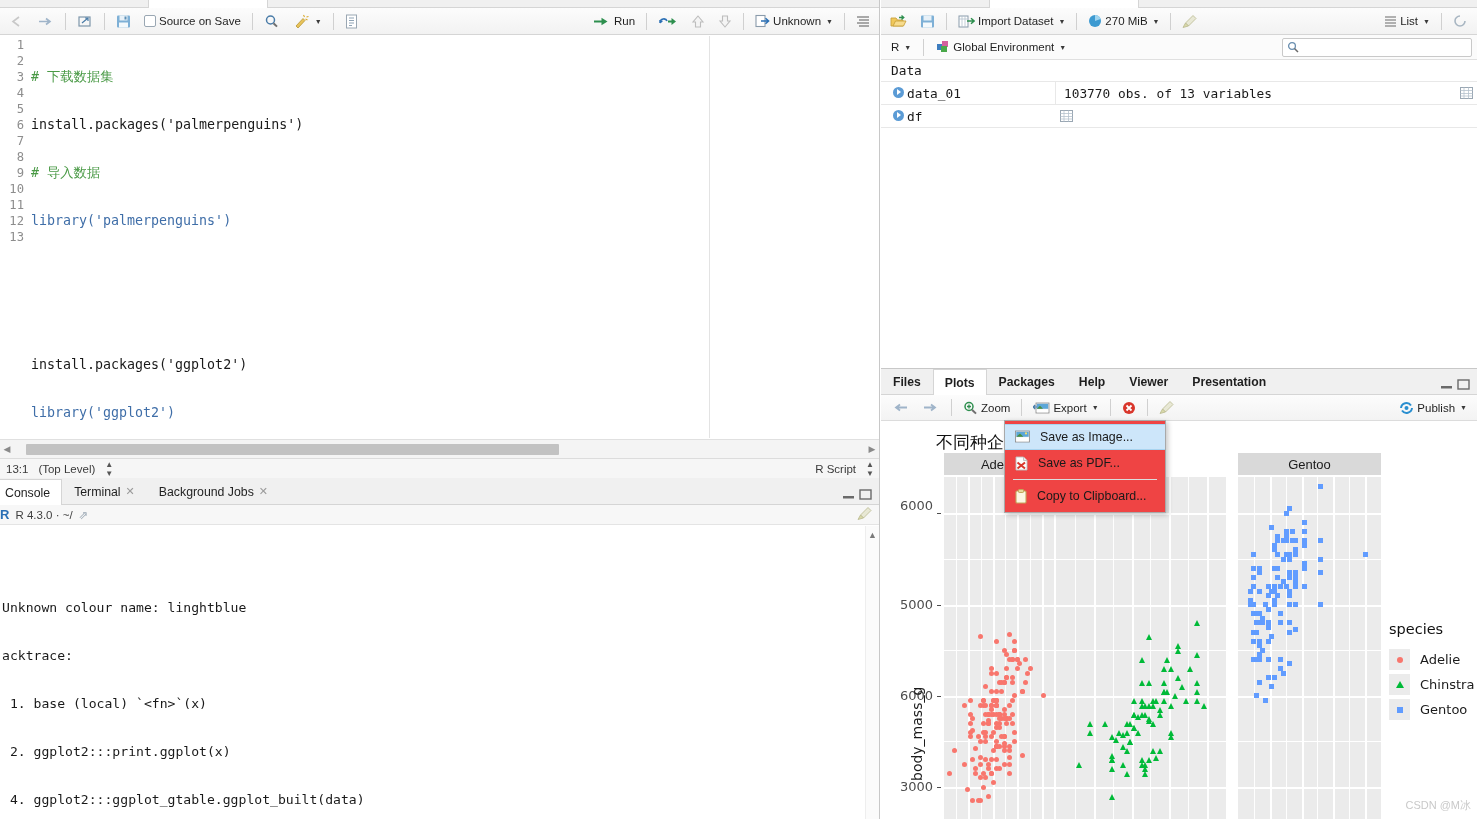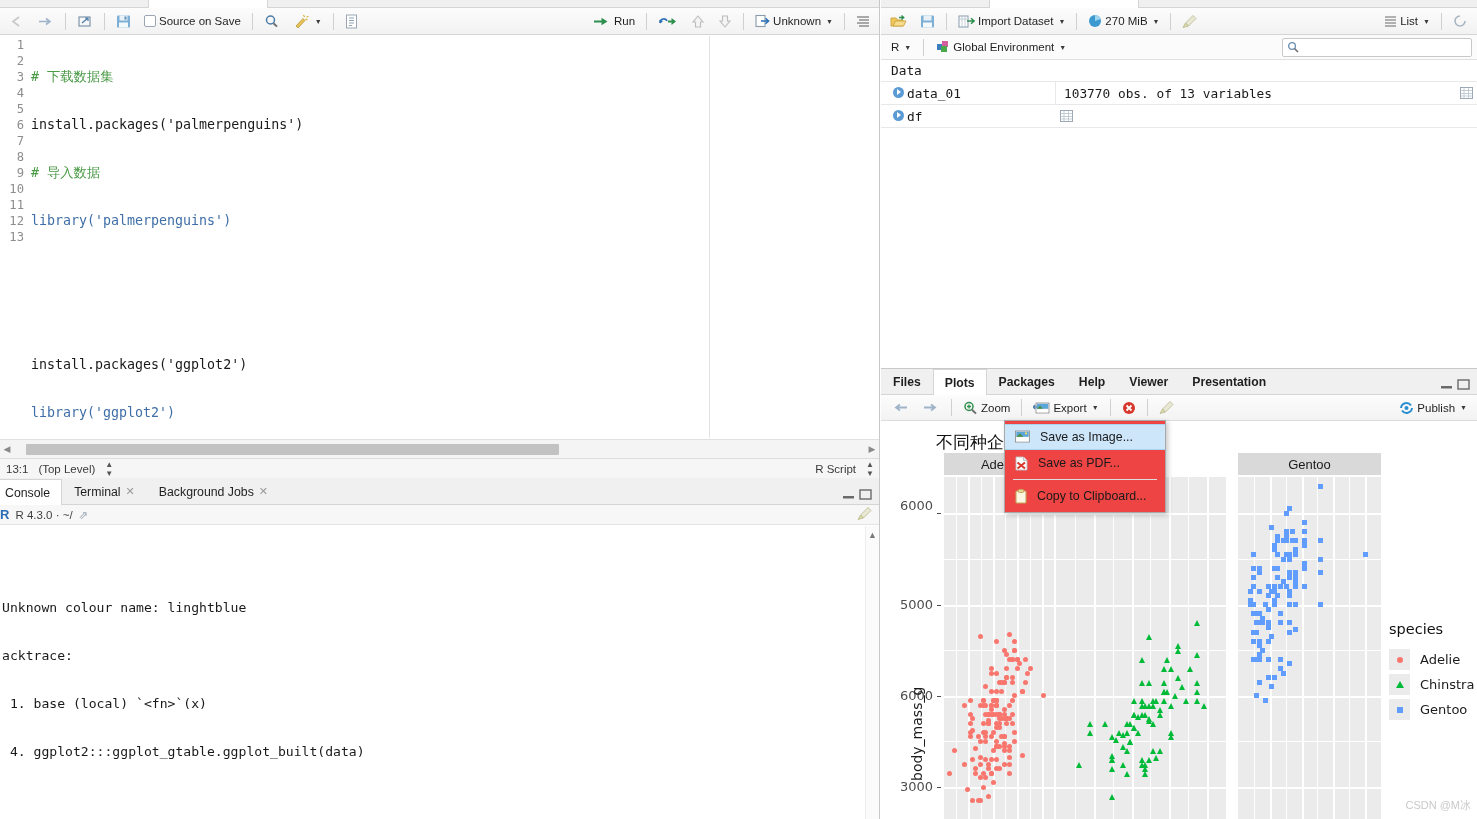--- a/index.html
+++ b/index.html
@@ -415,20 +415,21 @@
           <path d="M3.5 9 L1 13.5 L6.5 12 Z" fill="#d9d9a8" stroke="#b9b98f" stroke-width=".8"></path>
         </svg>
       </span>
     </div>
 
     <div id="console-body">
       <div class="cl c-err" style="height:8px;overflow:hidden;color:#2a5fbf;">&nbsp;</div>
       <div class="cl c-err">Unknown colour name: linghtblue</div>
       <div class="cl c-err">acktrace:</div>
       <div class="cl c-err"> 1. base (local) `&lt;fn&gt;`(x)</div>
+      <div class="cl c-err"> 2. ggplot2:::print.ggplot(x)</div>
       <div class="cl c-err"> 4. ggplot2:::ggplot_gtable.ggplot_built(data)</div>
       
       
       
       
       
       
       
       
       

